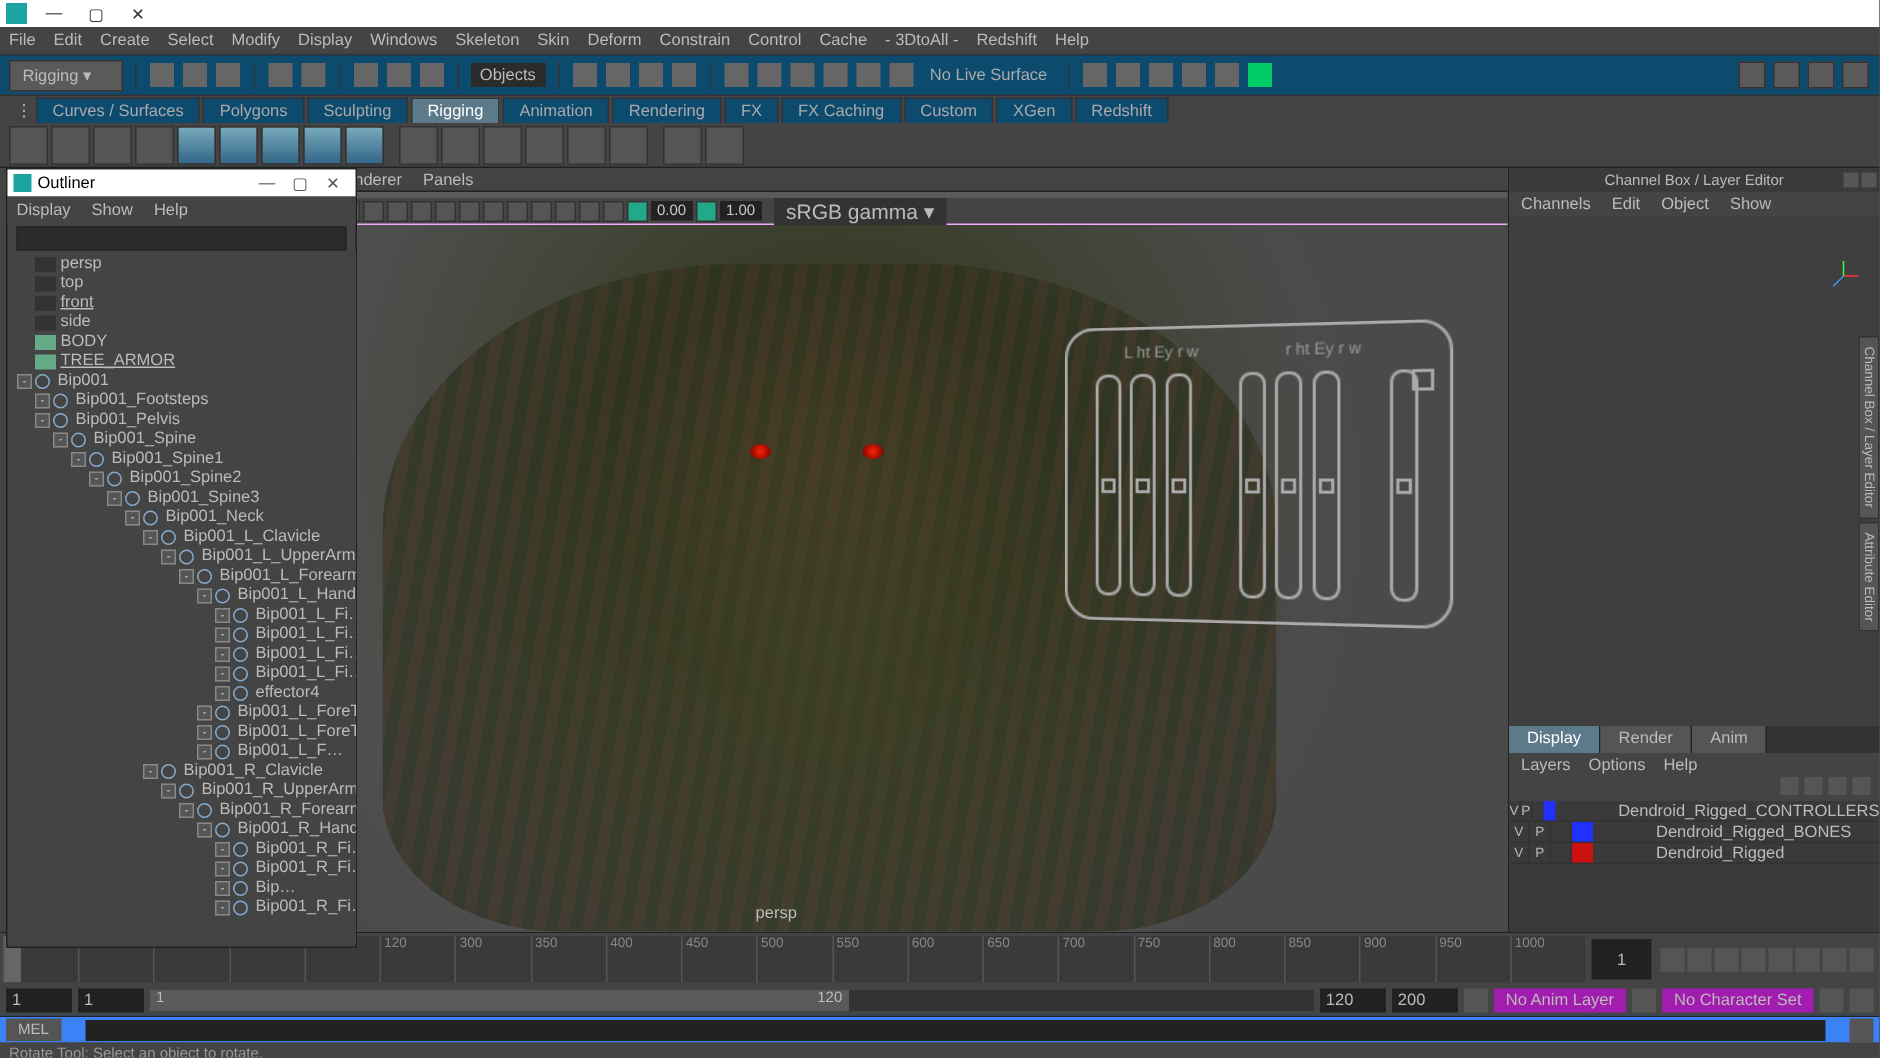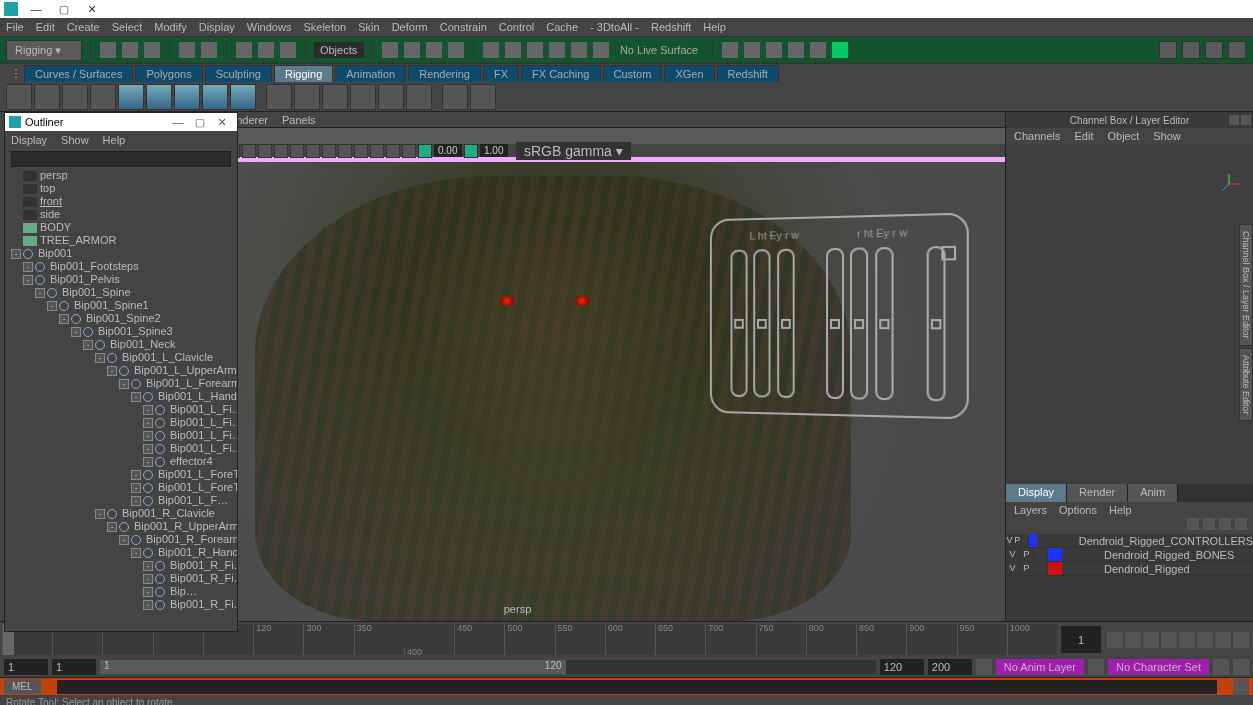--- a/index.html
+++ b/index.html
@@ -9,21 +9,21 @@
 .title-bar { height: 18px; background: #ffffff; display: flex; align-items: center; padding: 0 4px; font-size: 11px; color: #000; }
 .title-bar .icon { width: 14px; height: 14px; background: #1ca3a3; margin-right: 4px; }
 .title-bar .title { flex: 1; }
 .title-bar .win-btn { width: 28px; text-align: center; color: #333; }
 
 
 .menu-bar { height: 18px; background: #444444; display: flex; align-items: center; padding: 0 6px; gap: 12px; font-size: 11px; }
 .menu-bar span { color: #bbb; }
 
 
-.status-line { height: 28px; background: #14532d; border-top: 1px solid #333; border-bottom: 1px solid #333; display: flex; align-items: center; padding: 0 6px; gap: 4px; }
+.status-line { height: 28px; background: #0c4a6e; border-top: 1px solid #333; border-bottom: 1px solid #333; display: flex; align-items: center; padding: 0 6px; gap: 4px; }
 .status-line .mode-sel { background: #5a5a5a; padding: 3px 20px 3px 8px; border: 1px solid #333; font-size: 11px; position: relative; }
 .status-line .ico { width: 16px; height: 16px; background: #666; margin: 0 1px; }
 .status-line .sep { width: 1px; height: 18px; background: #333; margin: 0 4px; }
 .status-line .field { background: #2b2b2b; padding: 2px 6px; font-size: 11px; min-width: 50px; }
 .status-line .no-live { color: #aaa; padding: 0 6px; }
 .status-line .right { margin-left: auto; display: flex; gap: 3px; }
 .status-line .right .ico { width: 18px; height: 18px; background: #5a5a5a; border: 1px solid #333; }
 
 
 .shelf-tabs { height: 18px; background: #444444; display: flex; align-items: center; padding: 0 10px; gap: 2px; font-size: 11px; }
@@ -40,21 +40,21 @@
 
 .main { position: relative; height: 509px; display: flex; }
 .toolbox { width: 30px; background: #444444; border-right: 1px solid #222; display: flex; flex-direction: column; align-items: center; padding: 4px 0; gap: 4px; }
 .toolbox .tool { width: 22px; height: 22px; background: #555; border: 1px solid #333; }
 .toolbox .tool.sel { background: #3a6aa0; }
 .toolbox .gap { flex: 0 0 20px; }
 
 
 .viewport-wrap { flex: 1; position: relative; background: #5a5a5a; }
 .panel-menu { height: 16px; background: #444; border-bottom: 1px solid #222; display: flex; align-items: center; padding: 0 6px; gap: 14px; font-size: 11px; position: absolute; right: 0; left: 0; top: 0; z-index: 2; }
-.panel-tb { height: 18px; background: #444; border-bottom: 5px solid #f0abfc; display: flex; align-items: center; padding: 0 4px; gap: 2px; position: absolute; top: 32px; left: 0; right: 0; z-index: 2; }
+.panel-tb { height: 18px; background: #444; border-bottom: 1px solid #f0abfc; display: flex; align-items: center; padding: 0 4px; gap: 2px; position: absolute; top: 20px; left: 0; right: 0; z-index: 2; }
 .panel-tb .ico { width: 14px; height: 14px; background: #555; border: 1px solid #333; }
 .panel-tb .ico.on { background: #2a8; }
 .panel-tb .num { background: #222; color: #ccc; padding: 1px 4px; font-size: 10px; min-width: 28px; }
 .panel-tb .colorspace { background: #333; padding: 1px 8px; font-size: 14px; min-width: 80px; margin-left: 6px; }
 .viewport { position: absolute; top: 34px; left: 0; right: 0; bottom: 0; background: radial-gradient(circle at 50% 40%, #5f5f5f, #4a4a4a 70%); }
 .viewport .persp-label { position: absolute; bottom: 6px; left: 50%; transform: translateX(-50%); font-size: 11px; color: #bbb; }
 
 
 .face-rig { position: absolute; top: 70px; right: 40px; width: 260px; height: 200px; border: 2px solid #aaa; border-radius: 20px; background: rgba(0,0,0,0); transform: perspective(400px) rotateY(-6deg); }
 .face-rig .label { position: absolute; top: 10px; font-size: 11px; color: #999; }
@@ -124,21 +124,21 @@
 .range-bar { height: 20px; background: #444; display: flex; align-items: center; padding: 0 4px; gap: 4px; }
 .range-bar .field { width: 44px; background: #222; padding: 2px 4px; font-size: 11px; }
 .range-bar .slider { flex: 1; background: #333; height: 14px; position: relative; }
 .range-bar .slider .thumb { position: absolute; top: 0; bottom: 0; left: 0; width: 60%; background: #5a5a5a; }
 .range-bar .slider .thumb .lbl { position: absolute; left: 4px; top: 0; font-size: 10px; }
 .range-bar .slider .thumb .lbl2 { position: absolute; right: 4px; top: 0; font-size: 10px; }
 .range-bar .combo { background: #a21caf; padding: 2px 8px; font-size: 11px; min-width: 80px; }
 .range-bar .ico { width: 16px; height: 16px; background: #555; }
 
 
-.cmd-line { height: 18px; background: #c2410c; display: flex; align-items: center; padding: 0 4px; gap: 16px; border-top: 1px solid #222; }
+.cmd-line { height: 18px; background: #3b82f6; display: flex; align-items: center; padding: 0 4px; gap: 16px; border-top: 1px solid #222; }
 .cmd-line .lang { background: #555; padding: 2px 8px; font-size: 10px; }
 .cmd-line .input { flex: 1; background: #222; height: 14px; }
 .cmd-line .ico { width: 16px; height: 16px; background: #555; }
 
 
 .help-line { height: 14px; background: #444; display: flex; align-items: center; padding: 0 6px; font-size: 10px; color: #999; }
 
 
 .char { position: absolute; top: 0; left: 150px; right: 80px; bottom: 0; background:
   radial-gradient(circle at 50% 35%, rgba(90,70,40,0.9) 0%, rgba(50,55,30,0.8) 30%, rgba(40,40,40,0) 70%);
@@ -459,21 +459,21 @@
         <div class="node" style="padding-left: 4px;">
           <div style="width:12px;flex-shrink:0"></div>
           <div class="ico-cam"></div>
           <span class="lbl">side</span>
         </div>
         <div class="node" style="padding-left: 4px;">
           <div style="width:12px;flex-shrink:0"></div>
           <div class="ico-mesh"></div>
           <span class="lbl">BODY</span>
         </div>
-        <div class="node" style="padding-left: 4px;">
+        <div class="node" style="padding-left: 4px; text-decoration: underline;">
           <div style="width:12px;flex-shrink:0"></div>
           <div class="ico-mesh"></div>
           <span class="lbl">TREE_ARMOR</span>
         </div>
         <div class="node" style="padding-left: 4px;">
           <div class="exp">-</div>
           <div class="ico-joint"></div>
           <span class="lbl">Bip001</span>
         </div>
         <div class="node" style="padding-left: 16px;">
@@ -641,21 +641,21 @@
       </div>
       <div class="tick" style="left: 23.8095%;">
         <span class="n">120</span>
       </div>
       <div class="tick" style="left: 28.5714%;">
         <span class="n">300</span>
       </div>
       <div class="tick" style="left: 33.3333%;">
         <span class="n">350</span>
       </div>
-      <div class="tick" style="left: 38.0952%; margin-top: 24px;">
+      <div class="tick" style="left: 38.0952%;">
         <span class="n">400</span>
       </div>
       <div class="tick" style="left: 42.8571%;">
         <span class="n">450</span>
       </div>
       <div class="tick" style="left: 47.619%;">
         <span class="n">500</span>
       </div>
       <div class="tick" style="left: 52.381%;">
         <span class="n">550</span>

